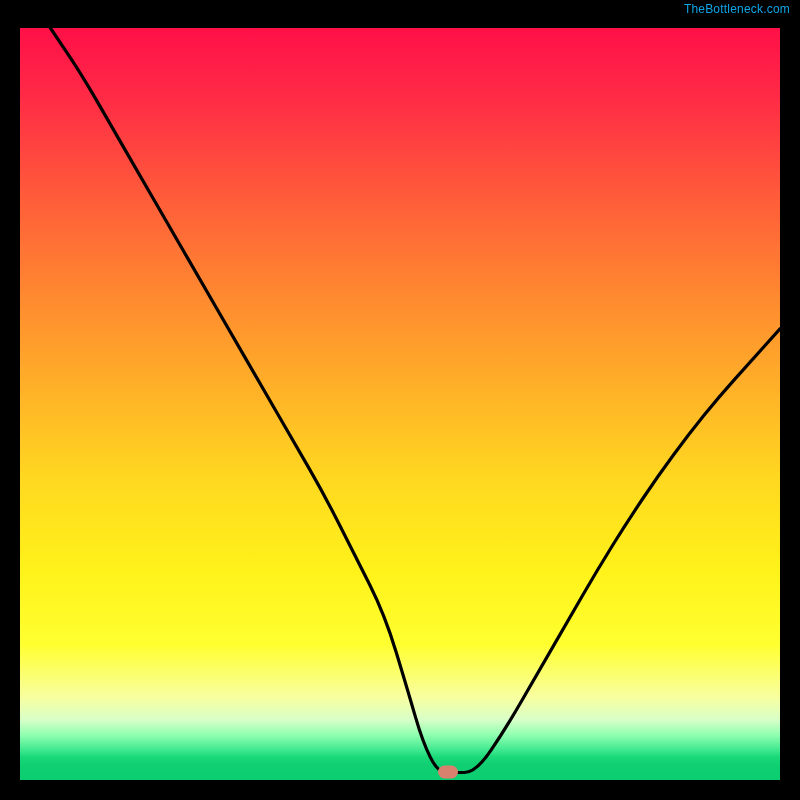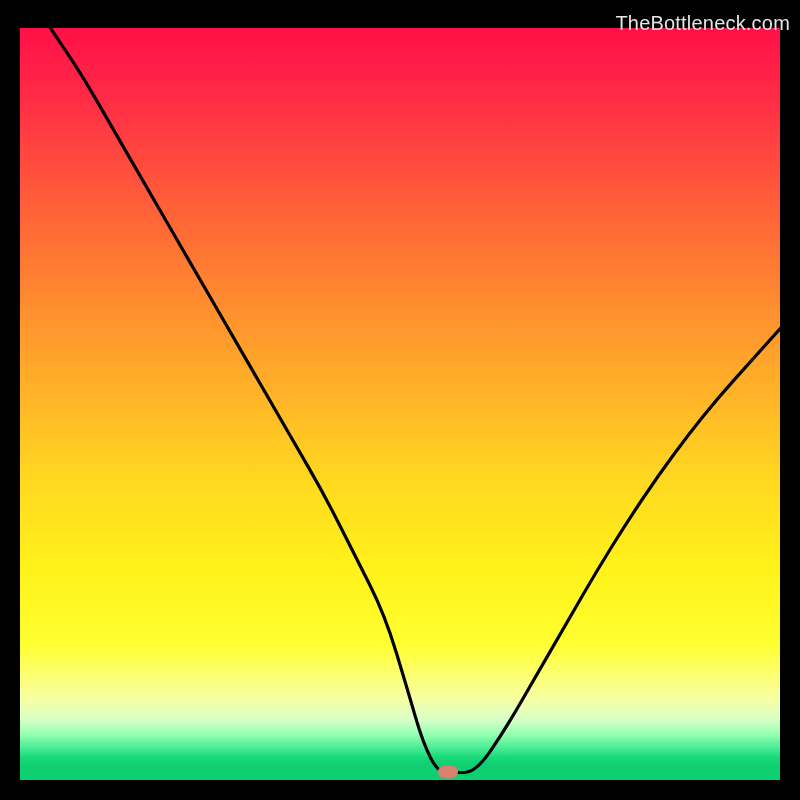--- a/index.html
+++ b/index.html
@@ -12,24 +12,24 @@
     overflow: hidden;
   }
   .frame {
     position: relative;
     width: 800px;
     height: 800px;
     background: #000;
   }
   .watermark {
     position: absolute;
-    top: 12px;
+    top: 2px;
     right: 10px;
-    color: #e5e5e5;
-    font-size: 20px;
+    color: #0ea5e9;
+    font-size: 12px;
     font-weight: 500;
     z-index: 5;
     letter-spacing: 0.2px;
   }
   .plot-area {
     position: absolute;
     left: 20px;
     top: 28px;
     width: 760px;
     height: 752px;

